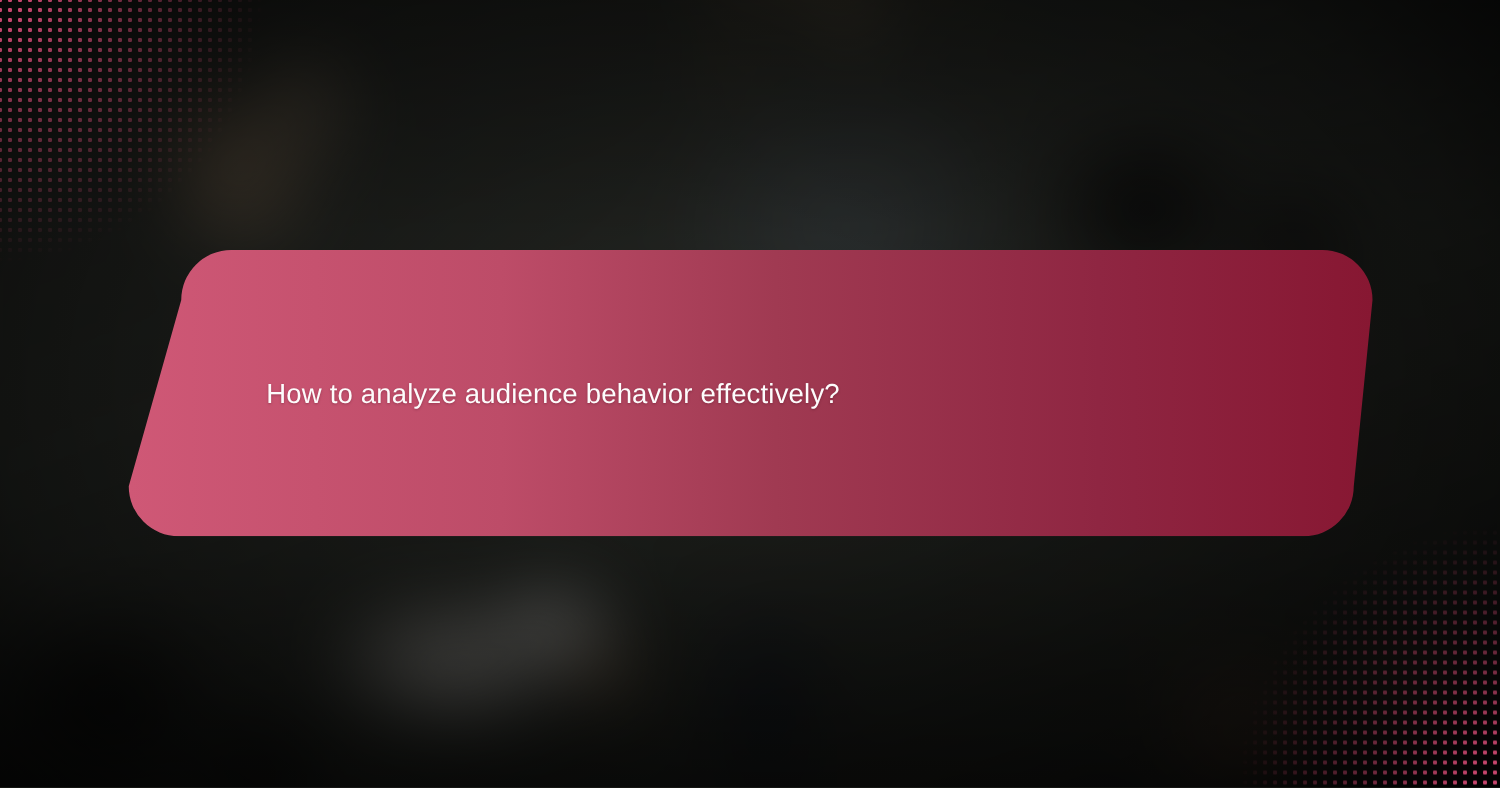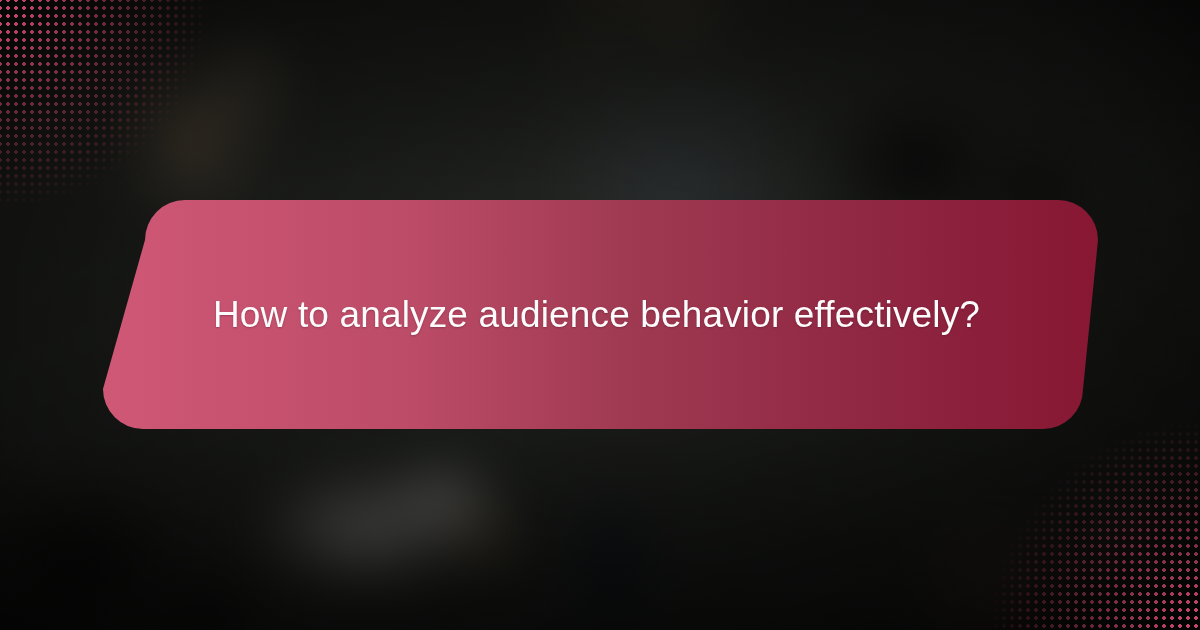--- a/index.html
+++ b/index.html
@@ -103,21 +103,21 @@
     display: block;
   }
   .banner-title {
     position: absolute;
     left: 113px;
     top: 0;
     height: 100%;
     display: flex;
     align-items: center;
     color: #fdfcfc;
-    font-size: 37px;
+    font-size: 22px;
     font-weight: 400;
     letter-spacing: 0.15px;
     white-space: nowrap;
     text-shadow: 0 1px 2px rgba(60,10,25,0.30);
   }
 </style>
 </head>
 <body>
 
 <div id="hero">

